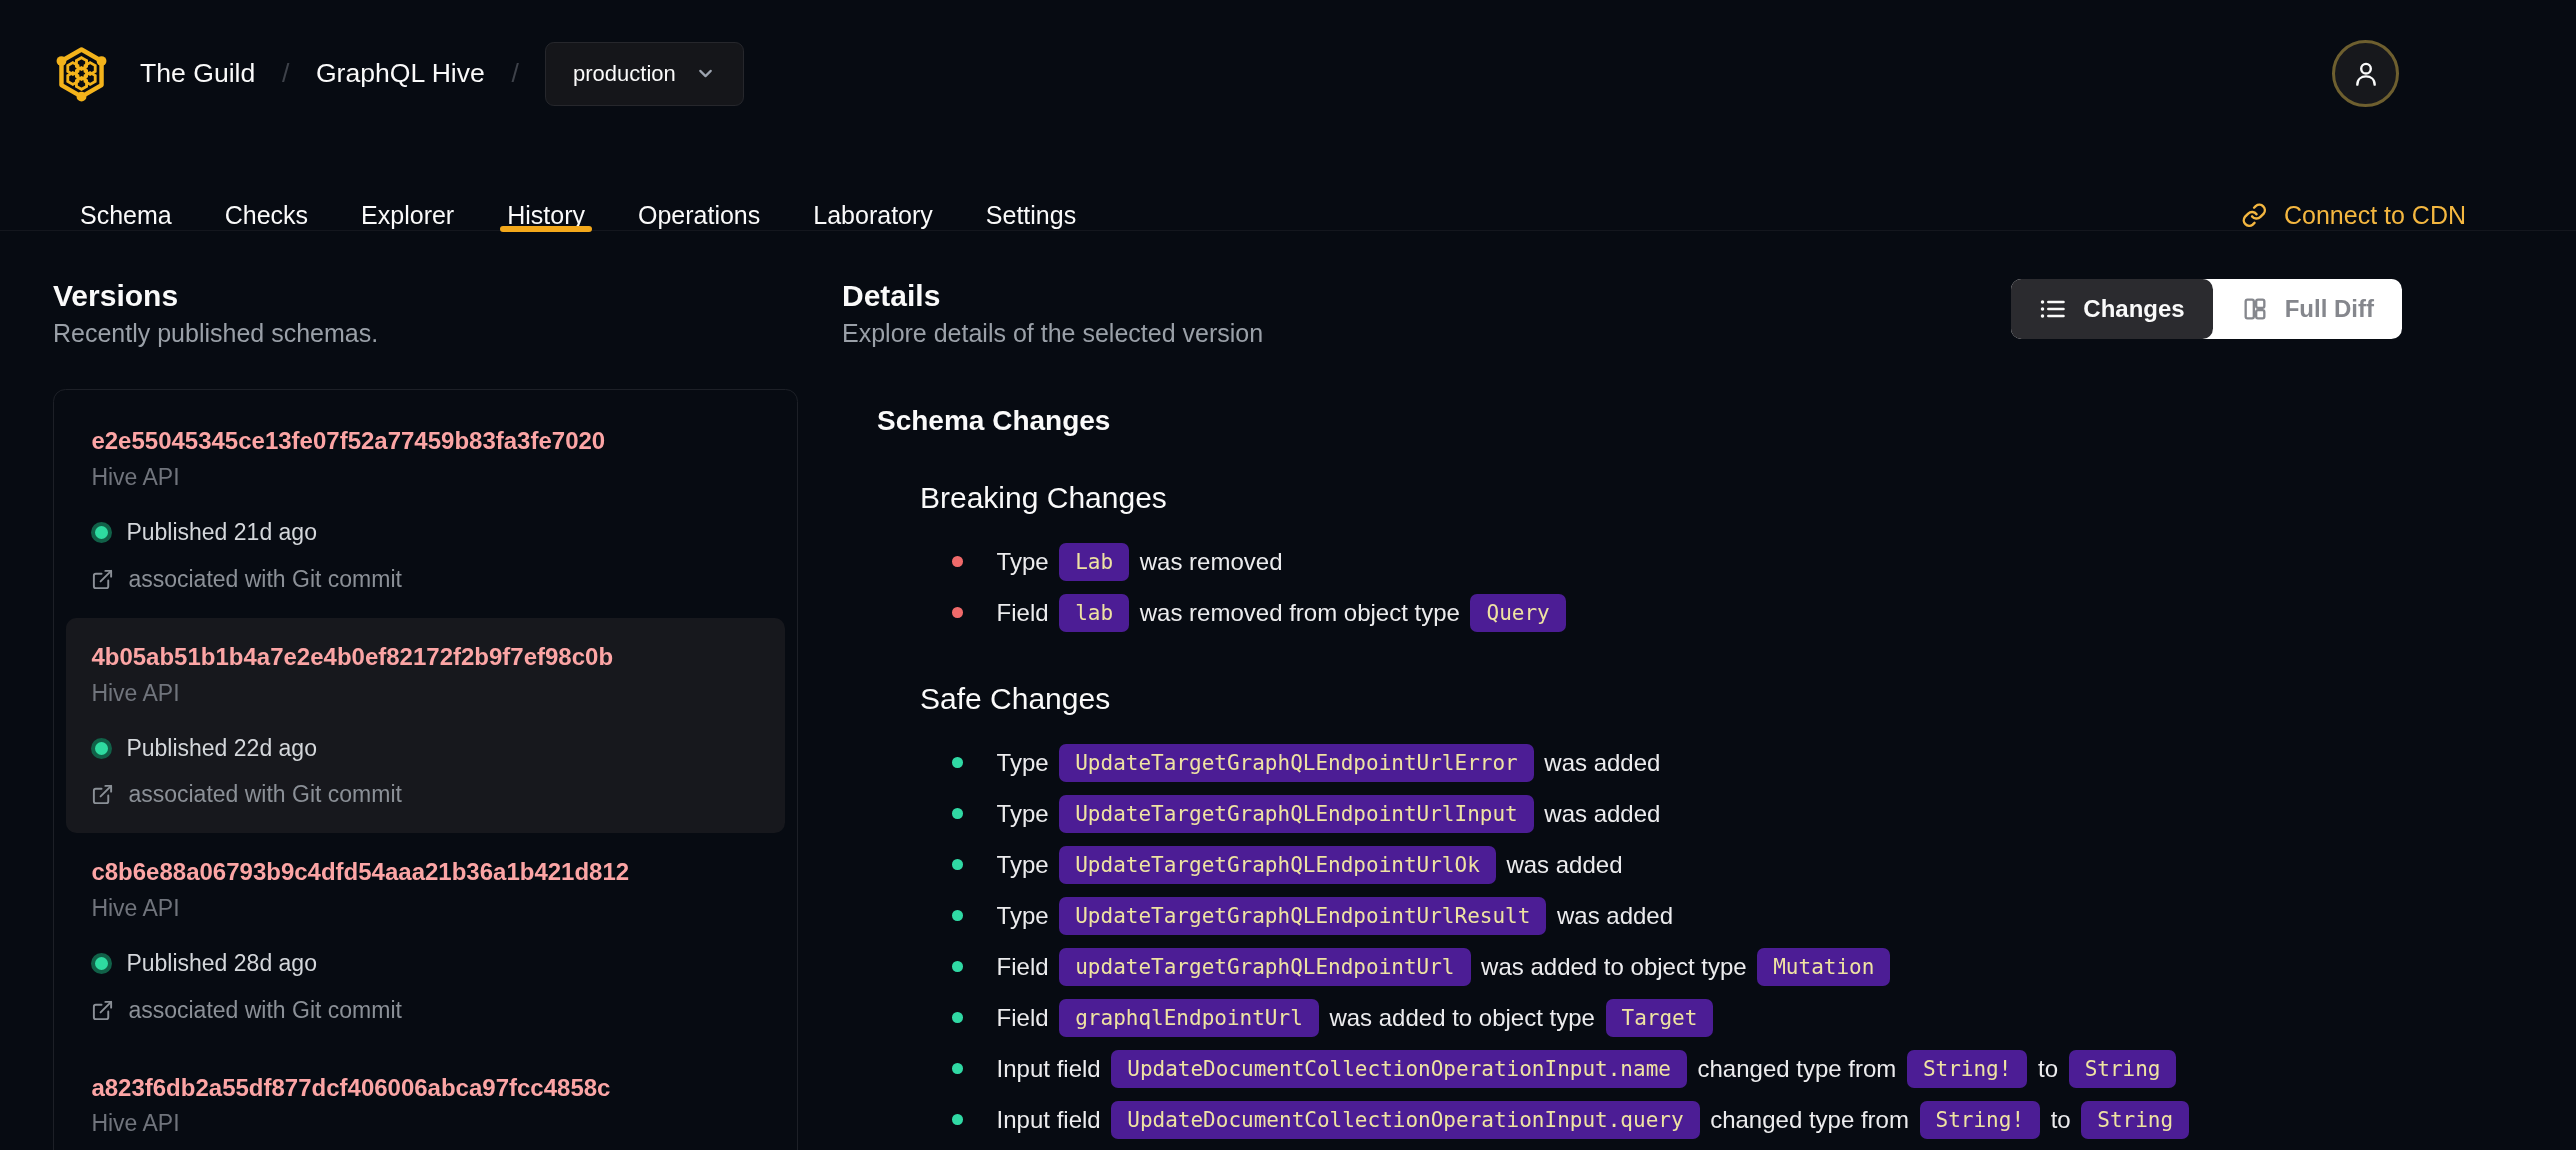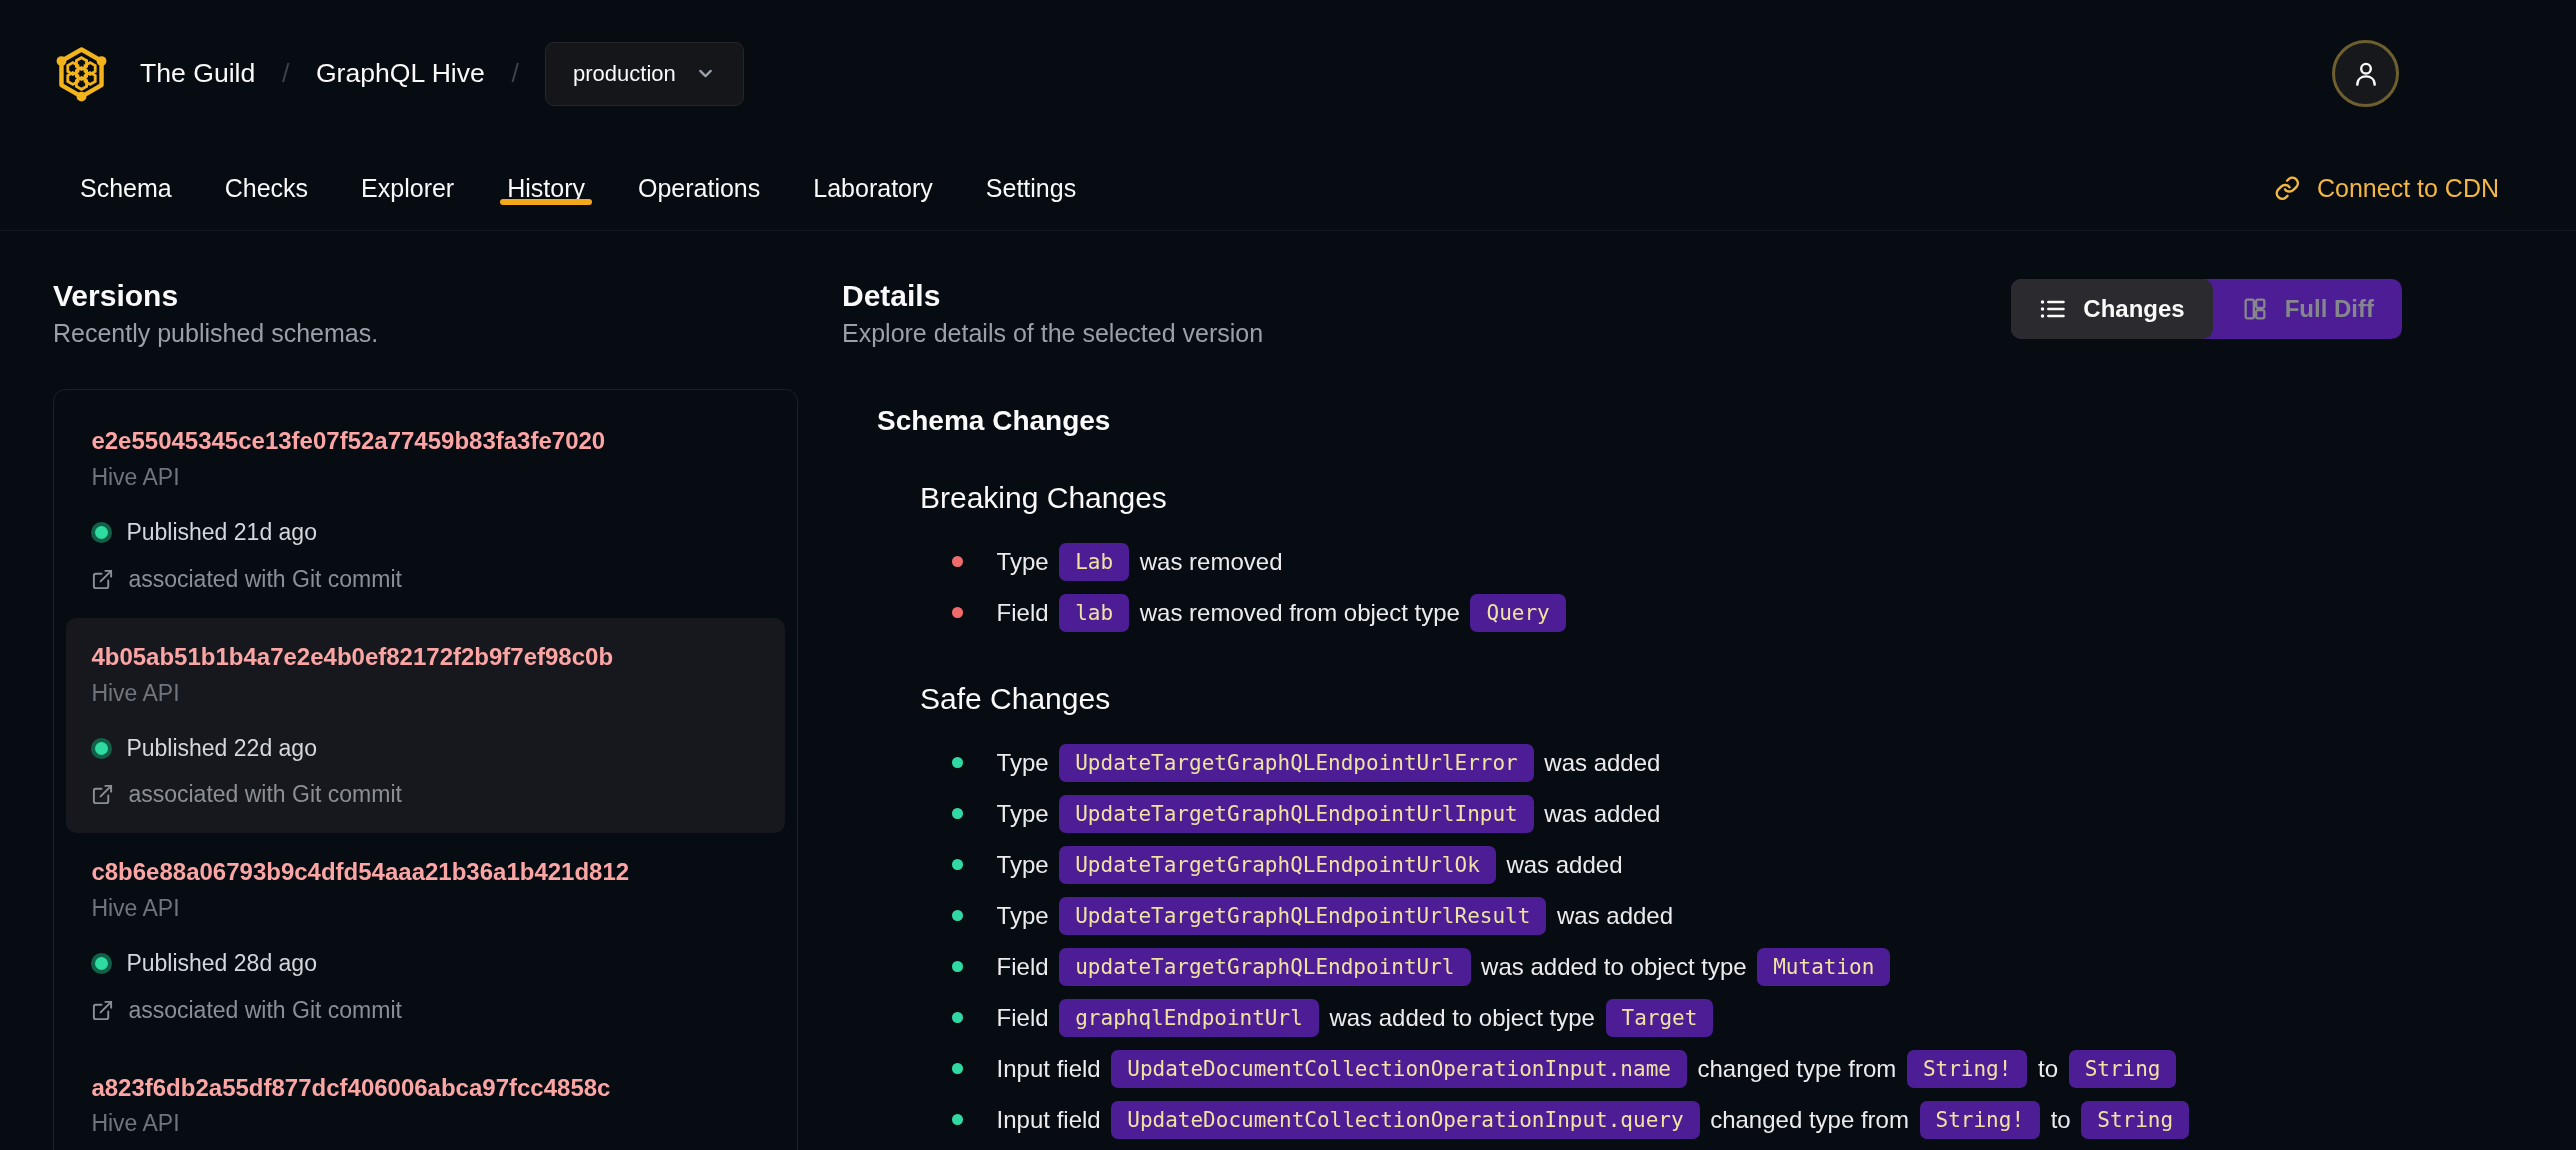--- a/index.html
+++ b/index.html
@@ -29,22 +29,22 @@
   .spacer { flex:1; }
   .avatar {
     width:67px; height:67px; border-radius:50%;
     background:#17181c; border:3.5px solid #6e5f2f;
     display:flex; align-items:center; justify-content:center; cursor:pointer;
   }
   .avatar svg { width:32px; height:32px; stroke:#fafafa; }
 
   
   .nav {
-    display:flex; align-items:center; height:84px;
-    padding:0 77px 0 80px;
+    display:flex; align-items:flex-end; height:84px;
+    padding:0 110px 0 80px;
     border-bottom:1.8px solid #14171e;
   }
   .tabs { display:flex; gap:53px; }
   .tab {
     display:flex; align-items:center; position:relative;
     font-size:25px; color:#fafafa; cursor:pointer;
   }
   .tab.active::after {
     content:""; position:absolute; left:-7px; right:-7px; bottom:-1.8px;
     height:6.2px; background:#f3a81b; border-radius:3.5px;
@@ -79,21 +79,21 @@
   }
   .v-git { display:flex; align-items:center; gap:14px; margin-top:19.5px;
            font-size:23px; color:#8b9097; cursor:pointer; }
   .v-git svg { width:23px; height:23px; stroke:#8b9097; flex:0 0 auto; }
 
   
   .right-col { flex:1; margin-left:44px; }
   .details-head { display:flex; align-items:flex-start; }
   .toggle-group {
     margin-left:auto; display:flex; align-items:center;
-    background:#4c1d95; border-radius:10.6px;
+    background:#ffffff; border-radius:10.6px;
   }
   .toggle-btn {
     display:flex; align-items:center; gap:16px;
     height:60px; padding:0 28px; border-radius:10.6px;
     font-size:24px; font-weight:600; color:#85878d; cursor:pointer;
     background:transparent; border:none;
     font-family:inherit;
   }
   .toggle-btn.active { background:#2b2b2f; color:#fafafa; }
   .toggle-btn svg { width:28px; height:28px; }

